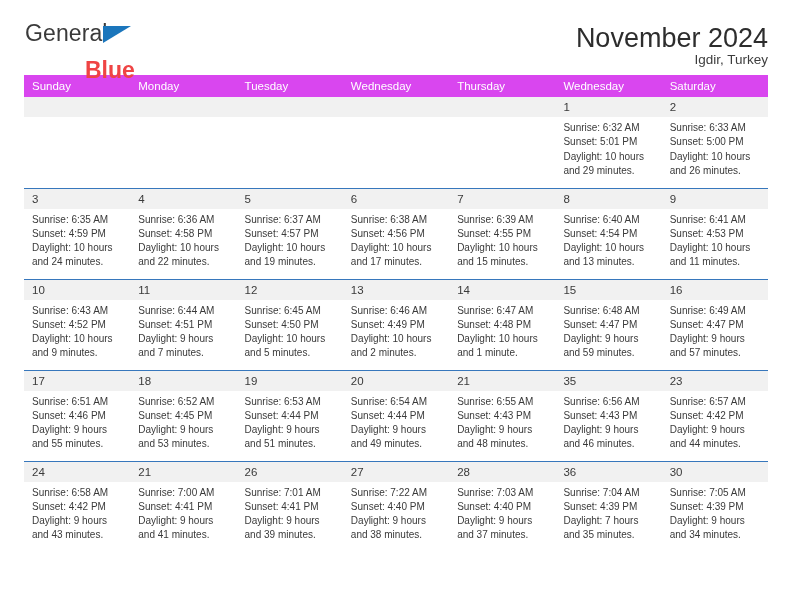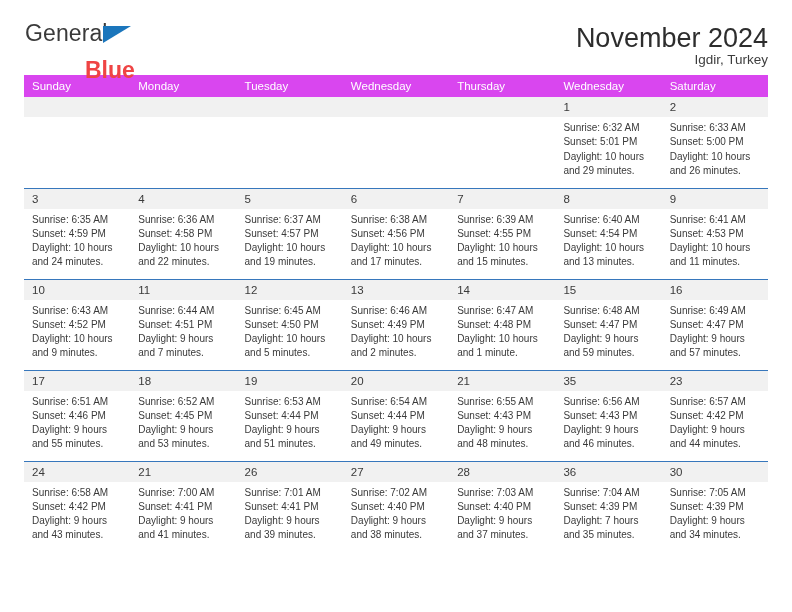--- a/index.html
+++ b/index.html
@@ -390,21 +390,21 @@
             <span class="daynum">26</span>
             <div class="info">
               <div>Sunrise: 7:01 AM</div>
               <div>Sunset: 4:41 PM</div>
               <div class="daylight">Daylight: 9 hours and 39 minutes.</div>
             </div>
           </td>
           <td>
             <span class="daynum">27</span>
             <div class="info">
-              <div>Sunrise: 7:02 AM</div>
+              <div>Sunrise: 7:22 AM</div>
               <div>Sunset: 4:40 PM</div>
               <div class="daylight">Daylight: 9 hours and 38 minutes.</div>
             </div>
           </td>
           <td>
             <span class="daynum">28</span>
             <div class="info">
               <div>Sunrise: 7:03 AM</div>
               <div>Sunset: 4:40 PM</div>
               <div class="daylight">Daylight: 9 hours and 37 minutes.</div>

